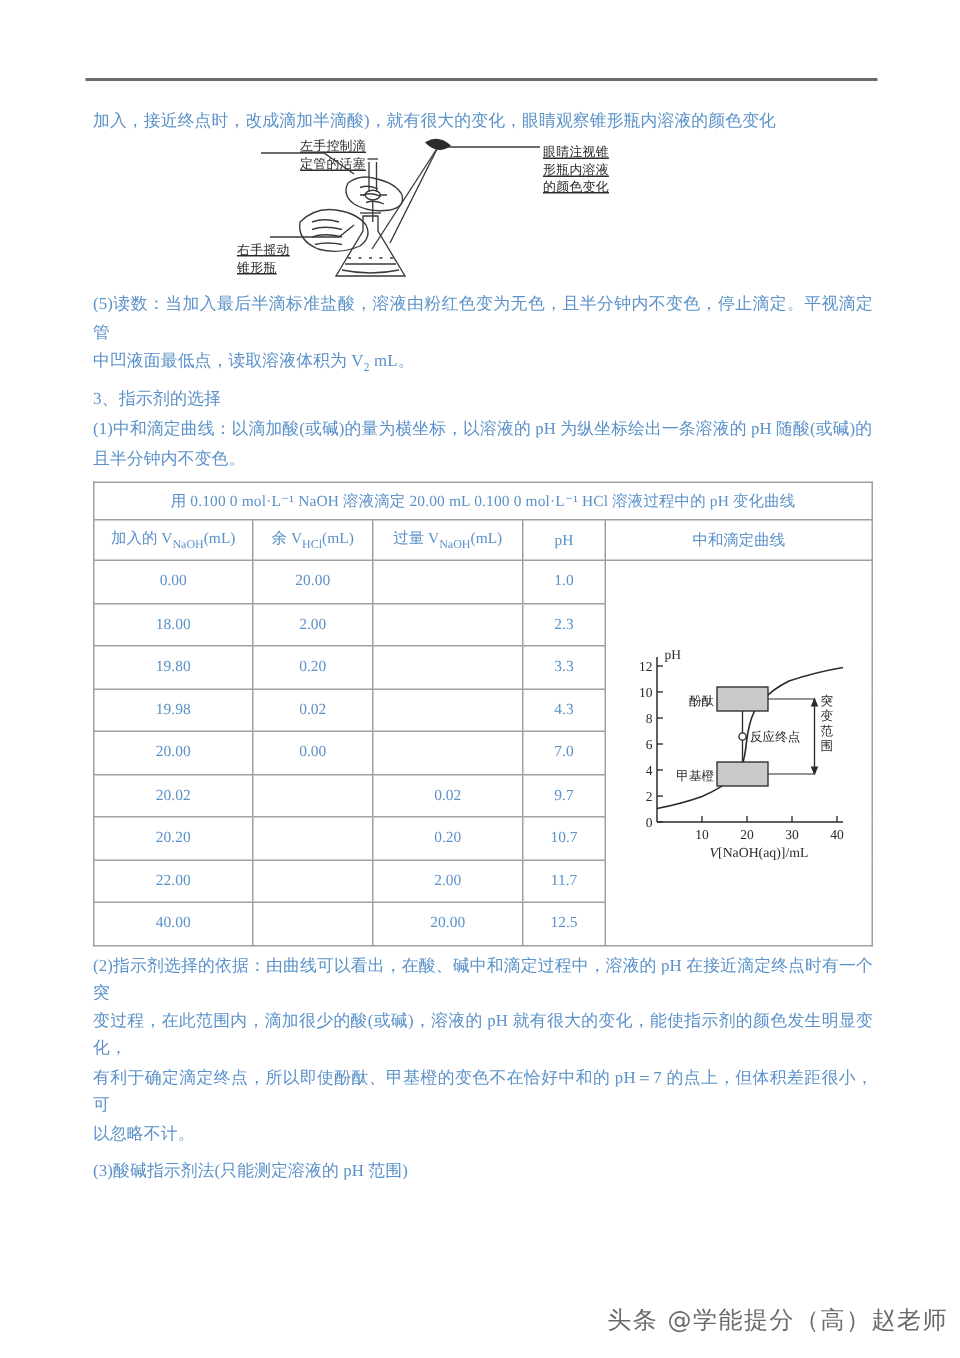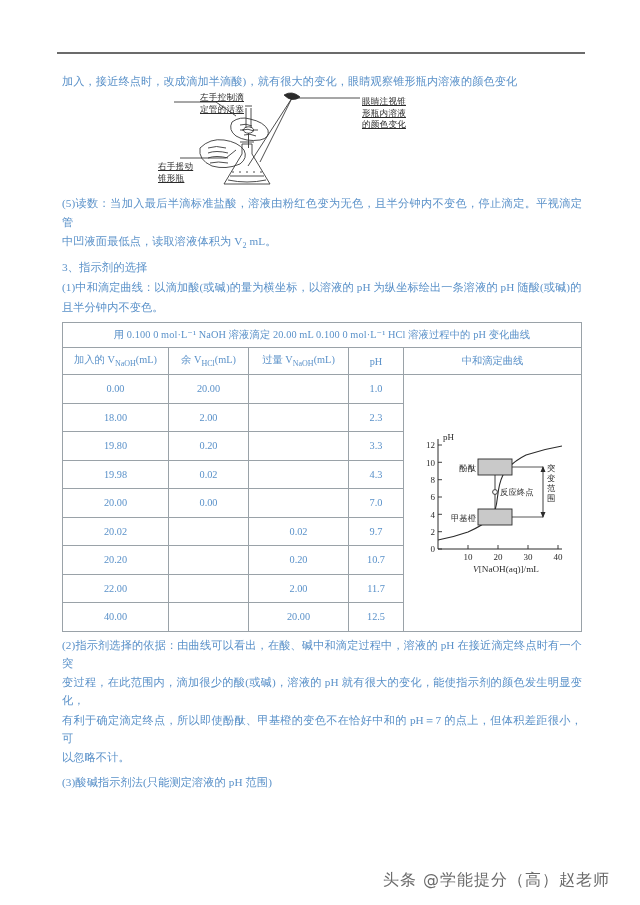--- a/index.html
+++ b/index.html
@@ -112,21 +112,21 @@
   .tbl-body td { height: 27.5px; }
   .col1 { width: 106px; }
   .col2 { width: 80px; }
   .col3 { width: 100px; }
   .col4 { width: 55px; }
   .col5 { width: 178px; }
   .chart-cell { vertical-align: middle; padding: 0; }
 
   .watermark {
     position: absolute;
-    right: 30px;
+    right: 8px;
     bottom: 14px;
     font-size: 16px;
     color: #4a4a4a;
     font-family: "DejaVu Sans", sans-serif;
     letter-spacing: 1px;
     white-space: nowrap;
     opacity: 0.82;
   }
   .chart-svg { display: block; margin: 0 auto; }
 </style>

